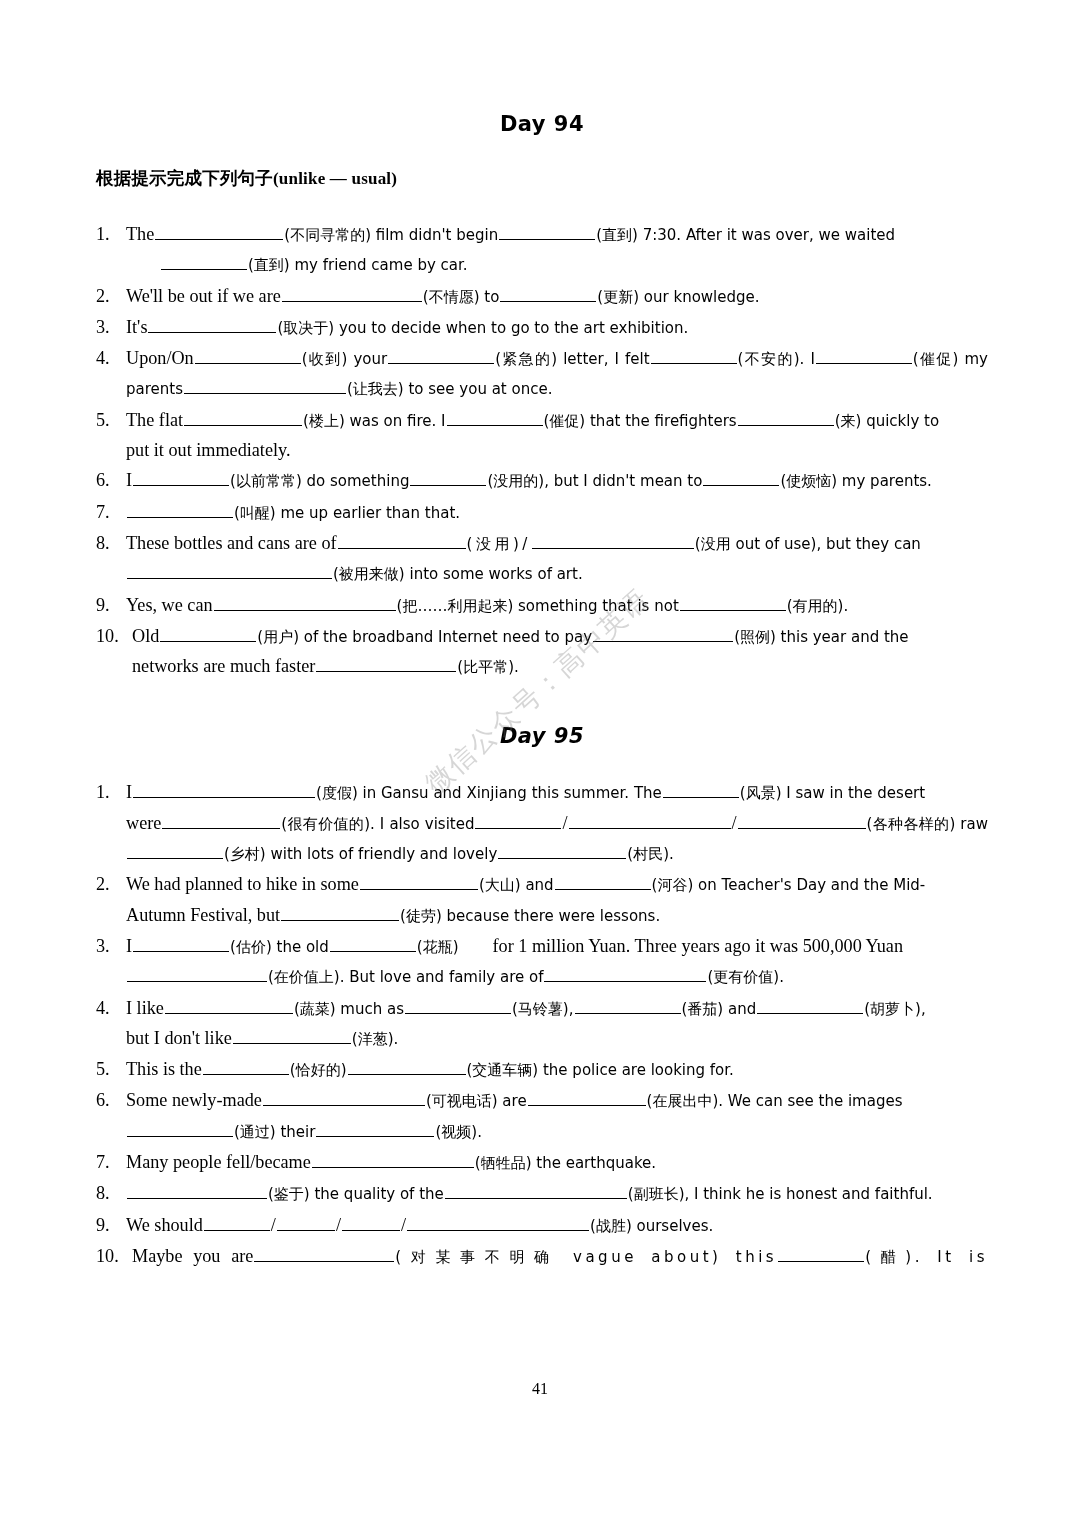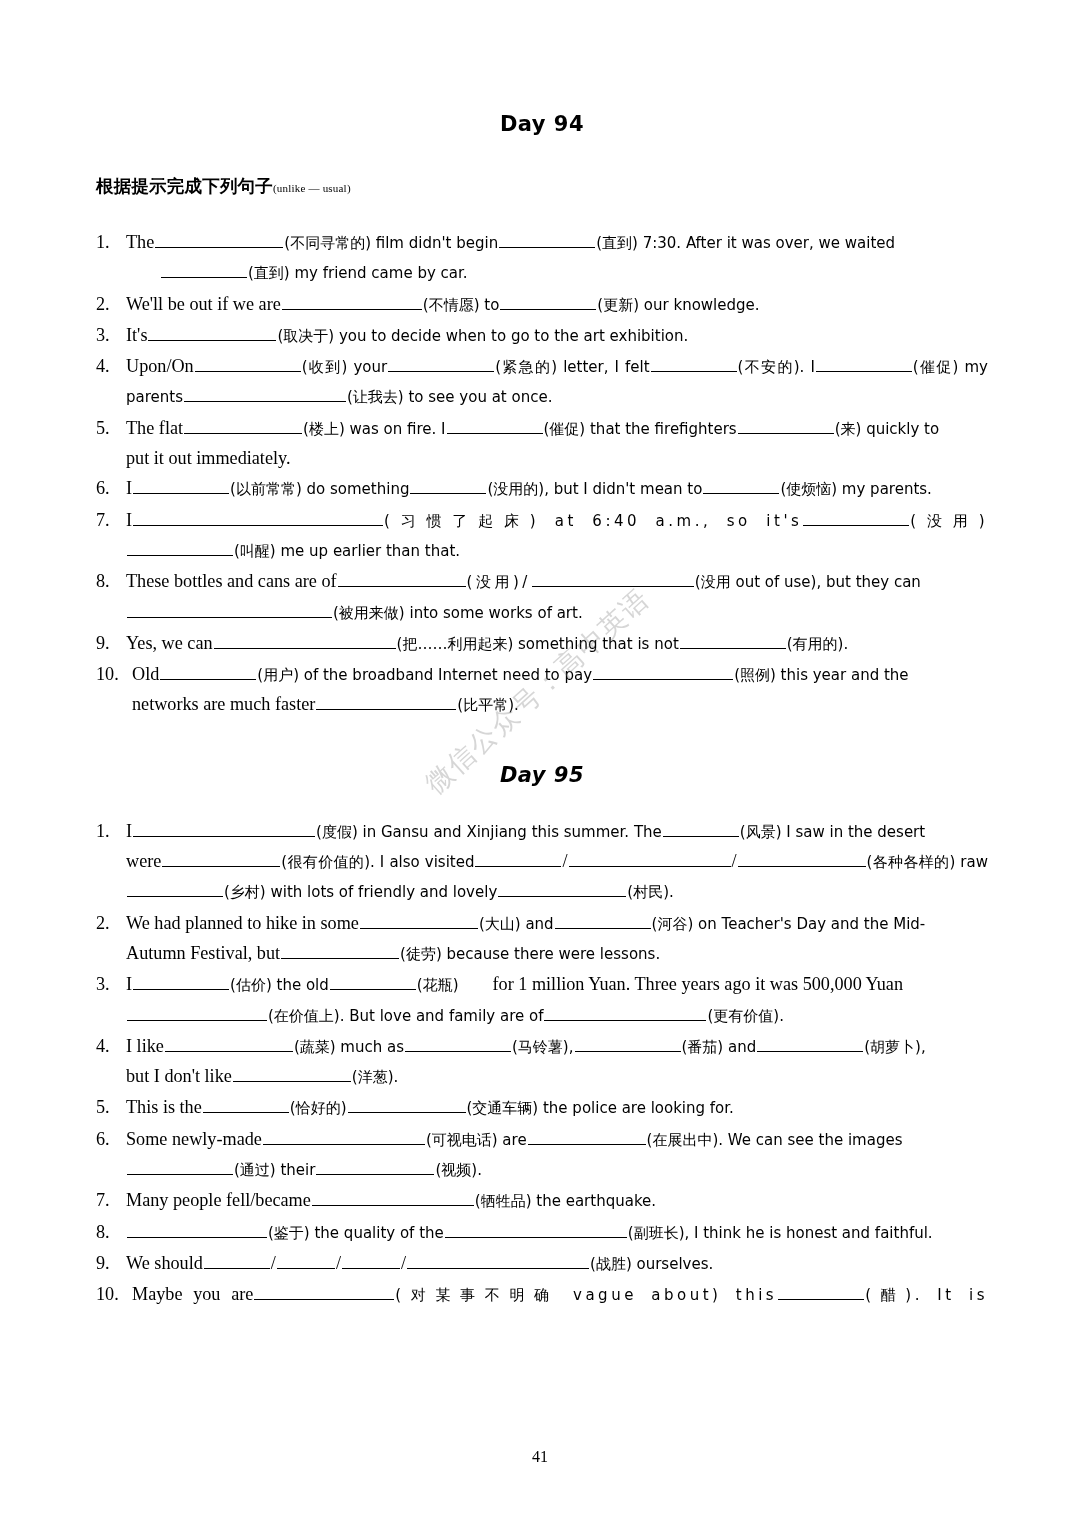--- a/index.html
+++ b/index.html
@@ -59,34 +59,34 @@
   
   .day-title {
     text-align: center;
     font-family: "DejaVu Sans", sans-serif;
     font-weight: bold;
     font-size: 21px;
     letter-spacing: 0.5px;
     margin: 0;
     padding: 0;
   }
-  .day-title.first { margin-bottom: 38px; }
+  .day-title.first { margin-bottom: 30px; }
   .day-title.second { margin-top: 42px; margin-bottom: 30px; font-style: italic; }
 
   .section-head {
     font-family: "DejaVu Sans", sans-serif;
     font-weight: bold;
     font-size: 17.5px;
     margin: 0 0 30px 0;
     letter-spacing: 0.2px;
   }
   .section-head .en {
     font-family: "Liberation Serif", serif;
-    font-weight: normal;
-    font-size: 11px;
+    font-weight: bold;
+    font-size: 17px;
   }
 
   
   ol.items {
     list-style: none;
     margin: 0;
     padding: 0;
   }
   ol.items > li {
     position: relative;
@@ -138,21 +138,21 @@
   .b16 { width: 162px; }
   .b18 { width: 182px; }
   .b20 { width: 205px; }
   .b24 { width: 250px; }
 
   .gap { display: inline-block; width: 34px; }
 
   .page-num {
     position: absolute;
     left: 0;
-    top: 1448px;
+    top: 1380px;
     width: 1080px;
     text-align: center;
     font-size: 16px;
     font-family: "Liberation Serif", serif;
   }
 </style>
 </head>
 <body>
 
 <div class="page">
@@ -210,23 +210,20 @@
 
       <li>
         <span class="num">6.</span>
         <span class="line">
           <span>I</span><span class="bl b10"></span><span class="cn">(以前常常) do something</span><span class="bl b8"></span><span class="cn">(没用的), but I didn't mean to</span><span class="bl b8"></span><span class="cn">(使烦恼) my parents.</span>
         </span>
       </li>
 
       <li>
         <span class="num">7.</span>
-        <span class="line justify">
-          <span>I</span><span class="bl b24"></span><span class="cn sp">(习惯了起床) at 6:40 a.m., so it's</span><span class="bl b11"></span><span class="cn sp">(没用)</span>
-        </span>
         <span class="line">
           <span class="bl b11"></span><span class="cn">(叫醒) me up earlier than that.</span>
         </span>
       </li>
 
       <li>
         <span class="num">8.</span>
         <span class="line">
           <span>These bottles and cans are of</span><span class="bl b13"></span><span class="cn sp">(没用)/</span><span class="bl b16"></span><span class="cn">(没用 out of use), but they can</span><br>
           <span class="bl b20"></span><span class="cn">(被用来做) into some works of art.</span>

